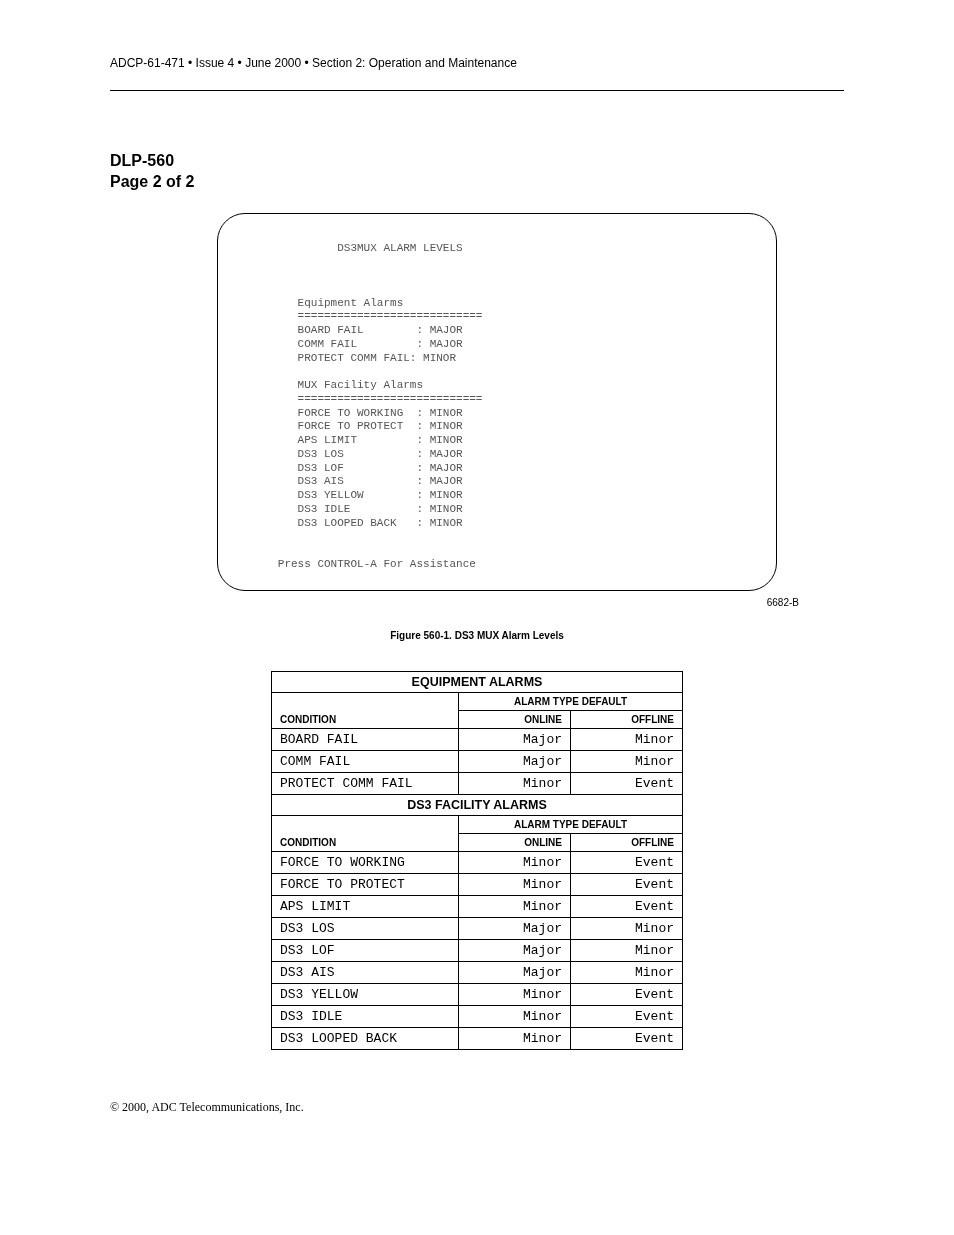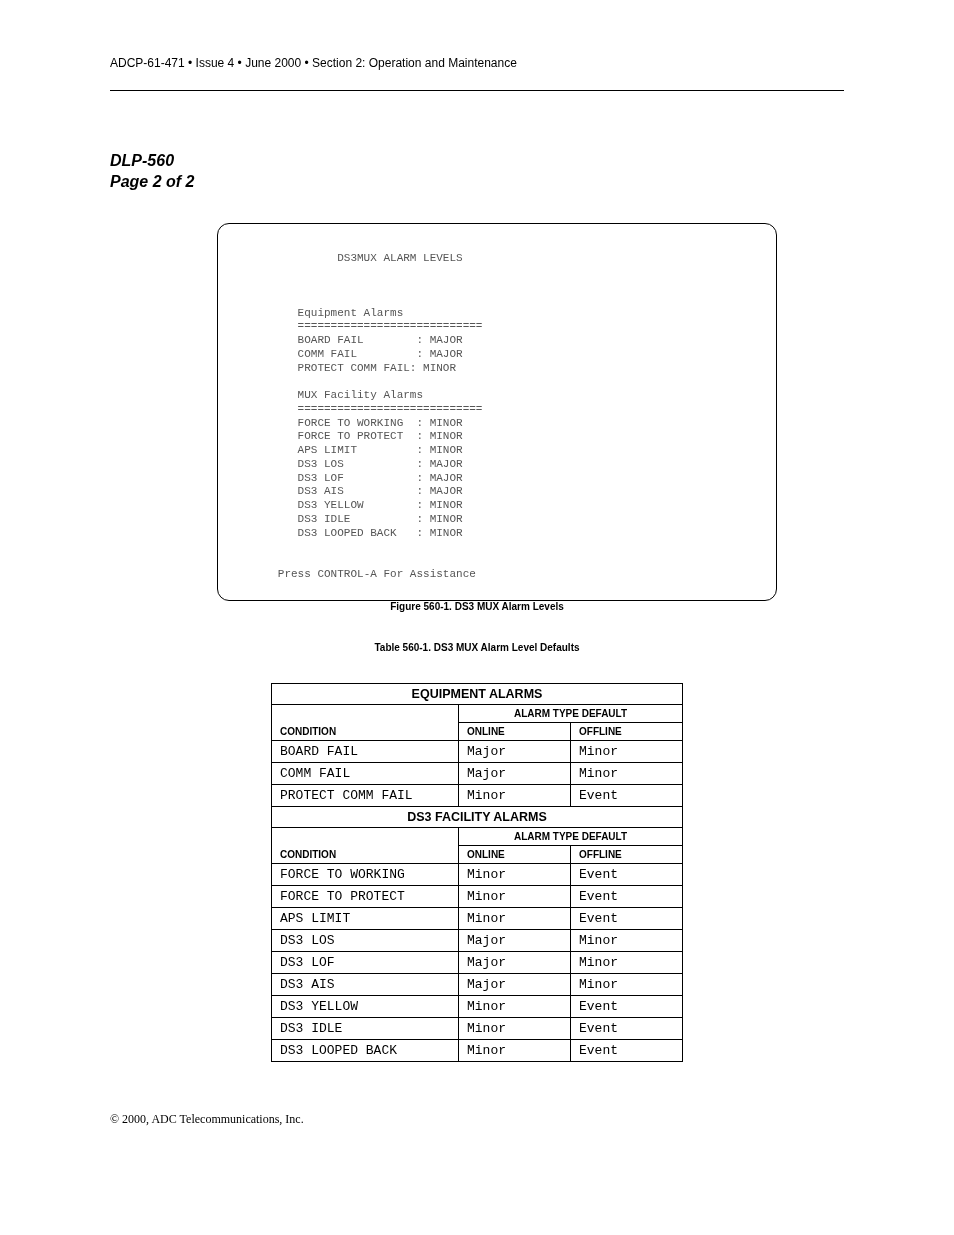--- a/index.html
+++ b/index.html
@@ -21,30 +21,29 @@
   }
   .hr {
     border-top: 1px solid #000;
     margin-bottom: 60px;
   }
   .dlp-title {
     font-family: Arial, Helvetica, sans-serif;
     font-weight: bold;
     font-size: 16px;
     line-height: 1.3;
-    margin-bottom: 30px;
-    font-style: italic;
+    margin-bottom: 20px;
   }
   .terminal-wrap {
     margin-left: 40px;
     margin-right: 0;
   }
   .terminal {
     border: 1px solid #000;
-    border-radius: 12px;
+    border-radius: 28px;
     padding: 28px 40px 18px 40px;
     width: 560px;
     box-sizing: border-box;
     margin: 0 auto;
   }
   .terminal pre {
     font-family: "Courier New", Courier, monospace;
     font-size: 11px;
     line-height: 1.25;
     margin: 0;
@@ -82,21 +81,21 @@
     font-weight: bold;
     text-align: center;
     font-size: 12.5px;
   }
   .header-cell {
     font-family: Arial, Helvetica, sans-serif;
     font-weight: bold;
     font-size: 10px;
   }
   .cond-col { width: 170px; }
-  .val-col { width: 95px; text-align: left; }
+  .val-col { width: 95px; text-align: right; }
   .cond-val { font-family: Liberation Mono, monospace; }
   .footer {
     margin-top: 50px;
     font-size: 12px;
   }
   .footer .pn {
     font-weight: bold;
     font-family: "Times New Roman", serif;
   }
 </style>
@@ -133,24 +132,24 @@
       <span>DS3 LOS           : MAJOR</span>
       <span>DS3 LOF           : MAJOR</span>
       <span>DS3 AIS           : MAJOR</span>
       <span>DS3 YELLOW        : MINOR</span>
       <span>DS3 IDLE          : MINOR</span>
       <span>DS3 LOOPED BACK   : MINOR</span>
 
 
    <span>Press CONTROL-A For Assistance</span></pre>
     </div>
+    <div class="fig-id">6682-B</div>
   </div>
 
   <div class="caption">Figure 560-1. DS3 MUX Alarm Levels</div>
-  <div class="caption">Table 560-1. DS3 MUX Alarm Level Defaults</div>
 
   <div class="table-wrap">
     <table>
       <tbody>
           <tr class="section-row">
         <td colspan="3">EQUIPMENT ALARMS</td>
       </tr>
       <tr>
         <td rowspan="2" class="header-cell cond-col" style="vertical-align:bottom;">CONDITION</td>
         <td colspan="2" class="header-cell" style="text-align:center;">ALARM TYPE DEFAULT</td>

